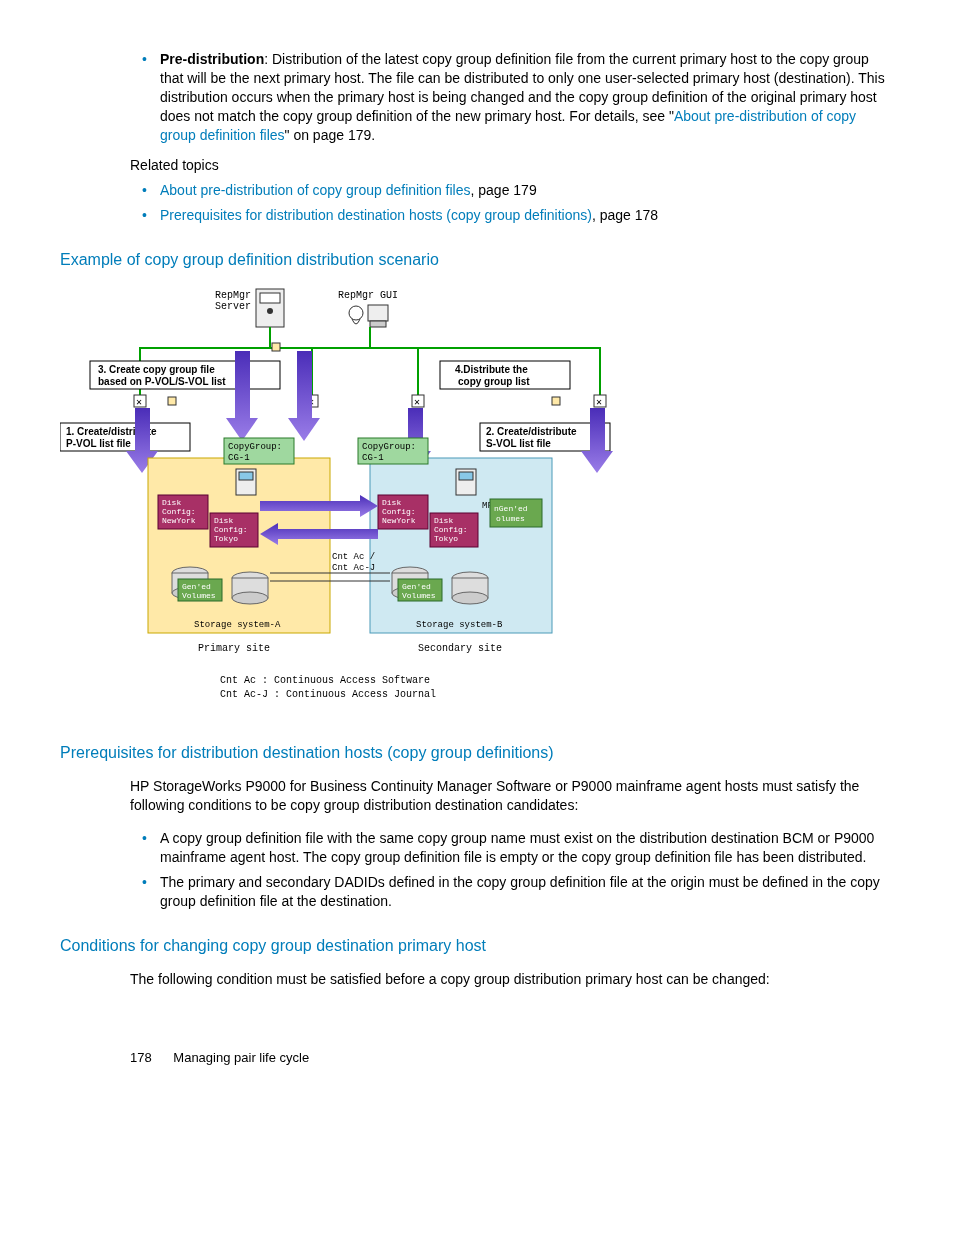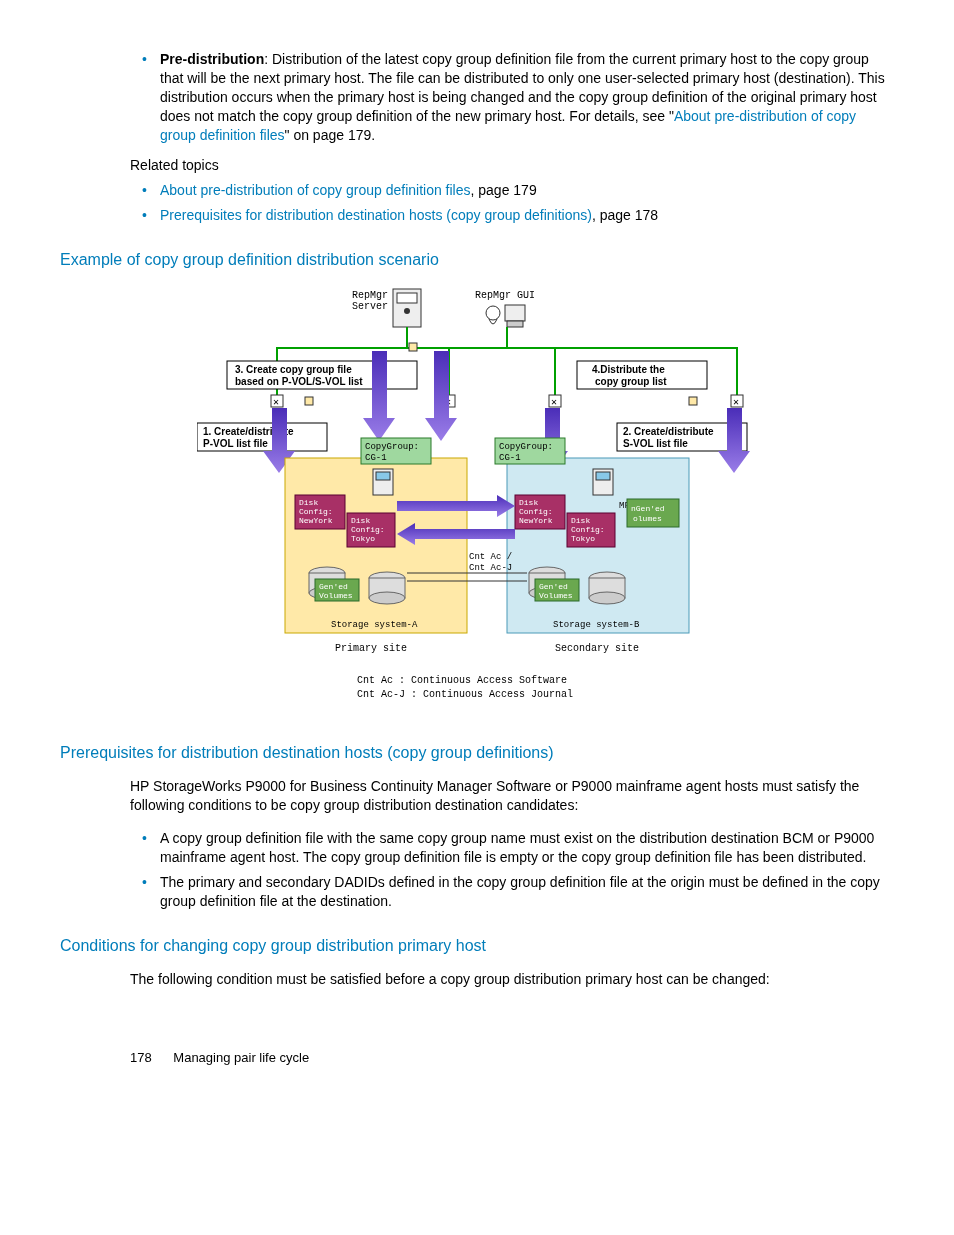--- a/index.html
+++ b/index.html
@@ -50,21 +50,21 @@
   }
   .footer {
     margin-top: 60px;
     font-size: 13px;
   }
   .page-num {
     margin-right: 18px;
     margin-top: 8px;
   }
   .diagram-wrap {
-    text-align: center;
+    text-align: left;
     margin: 10px 0 20px 0;
   }
   svg text {
     font-family: "Courier New", monospace;
   }
   .diagram-label {
     font-family: Arial, sans-serif;
     font-size: 10px;
   }
 </style>
@@ -233,21 +233,21 @@
 
 <h2 class="section-heading">Prerequisites for distribution destination hosts (copy group definitions)</h2>
 <div class="indent-block">
   <p>HP StorageWorks P9000 for Business Continuity Manager Software or P9000 mainframe agent hosts must satisfy the following conditions to be copy group distribution destination candidates:</p>
   <ul class="bullet-list">
     <li>A copy group definition file with the same copy group name must exist on the distribution destination BCM or P9000 mainframe agent host. The copy group definition file is empty or the copy group definition file has been distributed.</li>
     <li>The primary and secondary DADIDs defined in the copy group definition file at the origin must be defined in the copy group definition file at the destination.</li>
   </ul>
 </div>
 
-<h2 class="section-heading">Conditions for changing copy group distribution primary host</h2>
+<h2 class="section-heading">Conditions for changing copy group destination primary host</h2>
 <div class="indent-block">
   <p>The following condition must be satisfied before a copy group distribution primary host can be changed:</p>
 </div>
 
 <div class="footer indent-block">
   <span class="page-num">178</span>
   <span>Managing pair life cycle</span>
 </div>
 
 </body></html>

